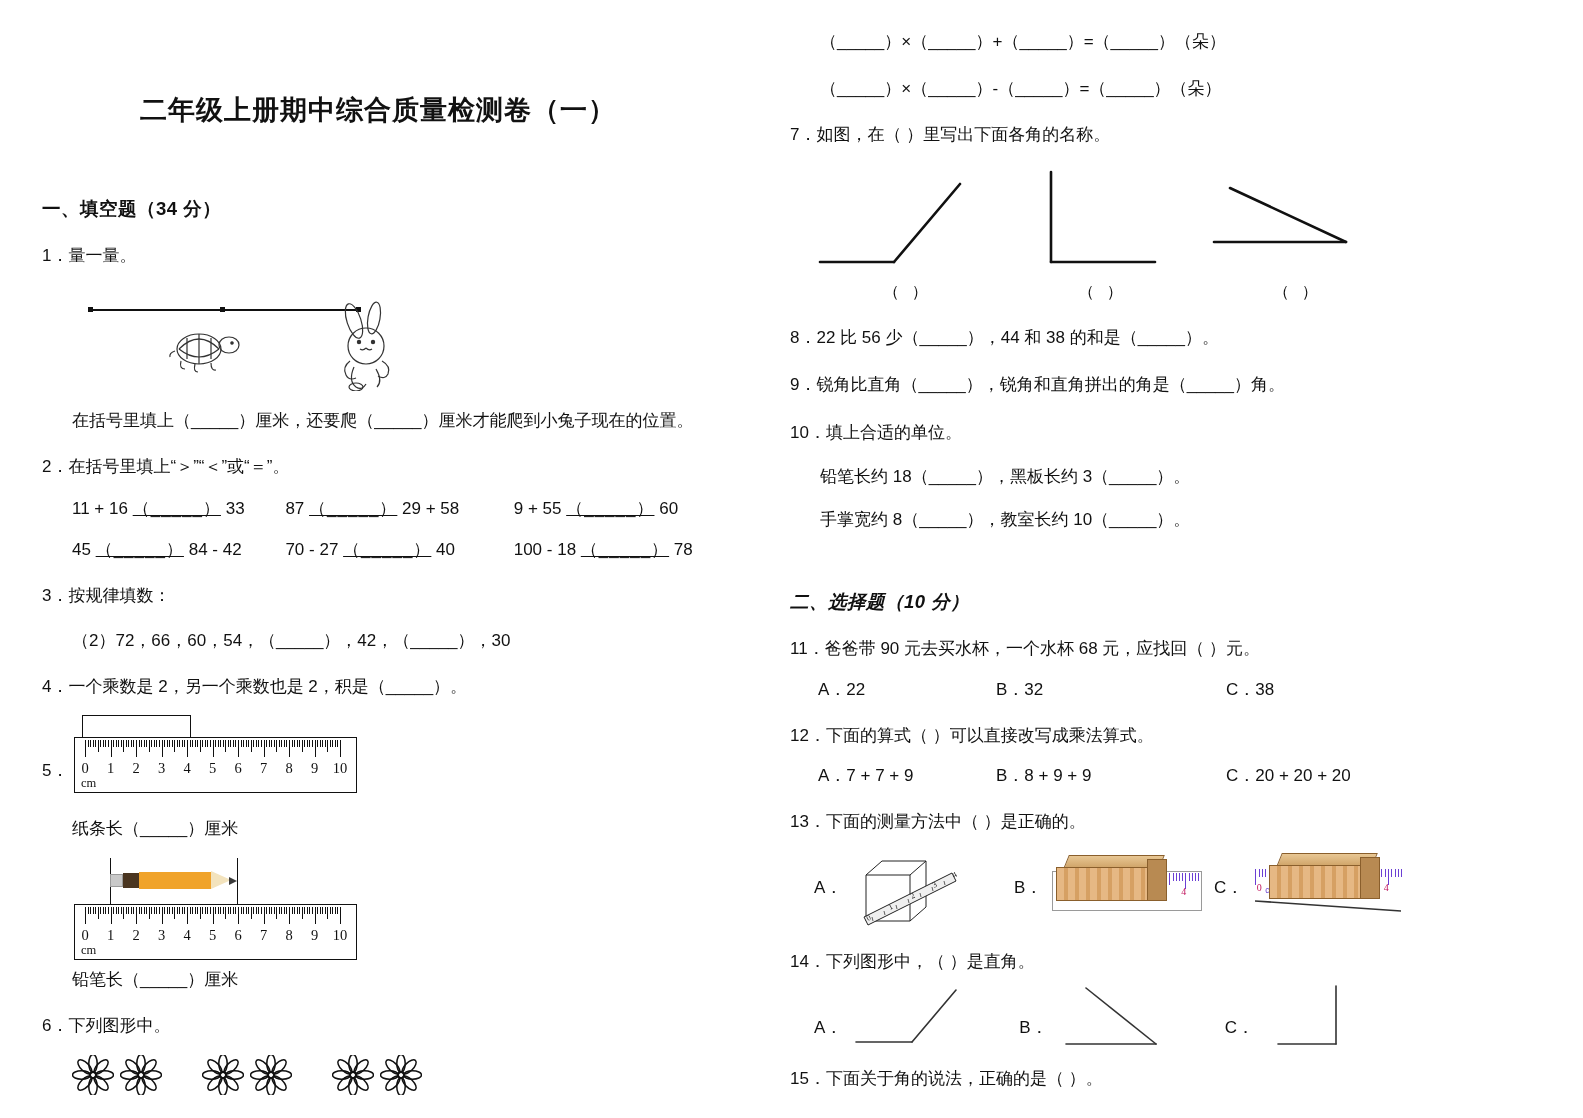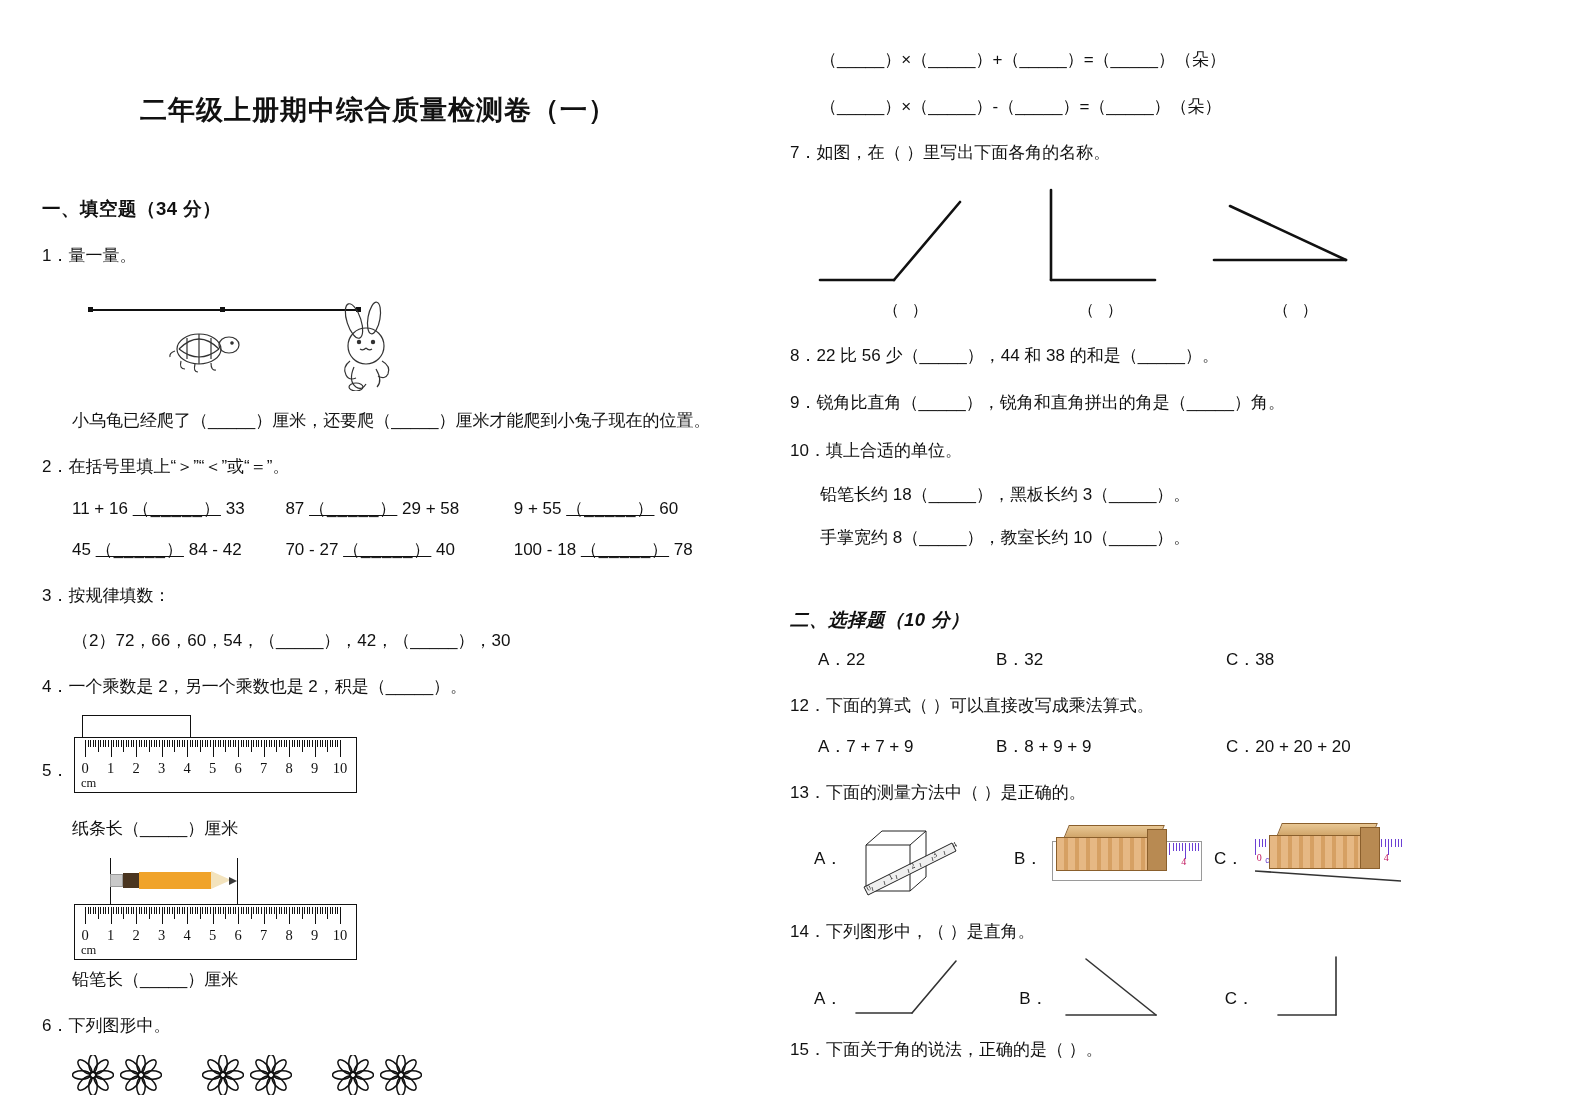--- a/index.html
+++ b/index.html
@@ -154,21 +154,21 @@
             <path d="M20 60 q-8 6 -4 14 q3 6 10 3"></path>
             <path d="M52 60 q9 5 6 13 q-3 6 -10 2"></path>
             <path d="M24 66 q-6 14 2 20 q6 4 10 -3"></path>
             <path d="M46 68 q7 12 1 18"></path>
             <ellipse cx="26" cy="86" rx="7" ry="4"></ellipse>
           </g>
         </svg>
       </div>
     </div>
 
-    <div class="indent" style="font-size:17px;">小乌龟已经爬了（_____）厘米，还要爬（_____）厘米才能爬到小兔子现在的位置。</div>
+    <div class="indent" style="font-size:17px;">在括号里填上（_____）厘米，还要爬（_____）厘米才能爬到小兔子现在的位置。</div>
 
     <div class="q">
       <span>2．</span><span>在括号里填上“＞”“＜”或“＝”。</span>
     </div>
 
     <div class="row3">
       <div class="cell-a">
         <span>11 + 16</span>
         <span class="u">（_____）</span>
         <span>33</span>
@@ -558,21 +558,21 @@
                 <ellipse cx="21" cy="8.5" rx="4.2" ry="9" transform="rotate(270 21 20)"></ellipse>
                 <ellipse cx="21" cy="8.5" rx="4.2" ry="9" transform="rotate(315 21 20)"></ellipse>
                 <circle cx="21" cy="20" r="3.6"></circle>
               </g>
             </svg>
           </div>
         </div>
     </div>
   </div>
 
-  <div class="col-right" style="top:48px;">
+  <div class="col-right" style="top:30px;">
 
     <div class="indent" style="font-size:17px;">（_____）×（_____）+（_____）=（_____）（朵）</div>
     <div class="indent" style="font-size:17px; margin-top:24px;">（_____）×（_____）-（_____）=（_____）（朵）</div>
 
     <div class="q">
       <span>7．</span><span>如图，在（      ）里写出下面各角的名称。</span>
     </div>
 
     <div class="angles">
       <div class="angle-cell">
@@ -613,20 +613,23 @@
     </div>
 
     <div class="q">
       <span>10．</span><span>填上合适的单位。</span>
     </div>
     <div class="q-sub">铅笔长约 18（_____），黑板长约 3（_____）。</div>
     <div class="q-sub">手掌宽约 8（_____），教室长约 10（_____）。</div>
 
     <div class="section-head" style="margin-top:58px;font-style:italic;">二、选择题（10 分）</div>
 
+    <div class="q">
+      <span>11．</span><span>爸爸带 90 元去买水杯，一个水杯 68 元，应找回（      ）元。</span>
+    </div>
     <div class="opt-row">
       <div class="opt-a">A．22</div>
       <div class="opt-b">B．32</div>
       <div class="opt-c">C．38</div>
     </div>
 
     <div class="q">
       <span>12．</span><span>下面的算式（      ）可以直接改写成乘法算式。</span>
     </div>
     <div class="opt-row">

